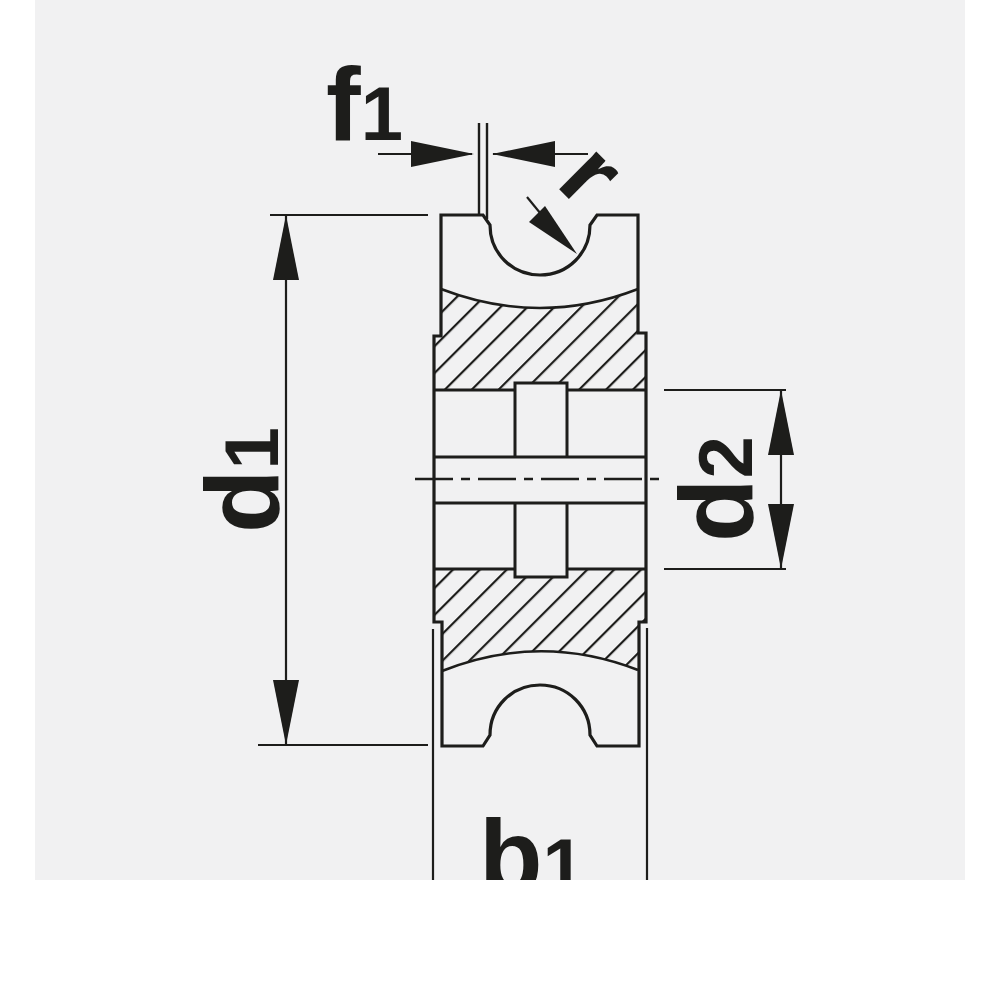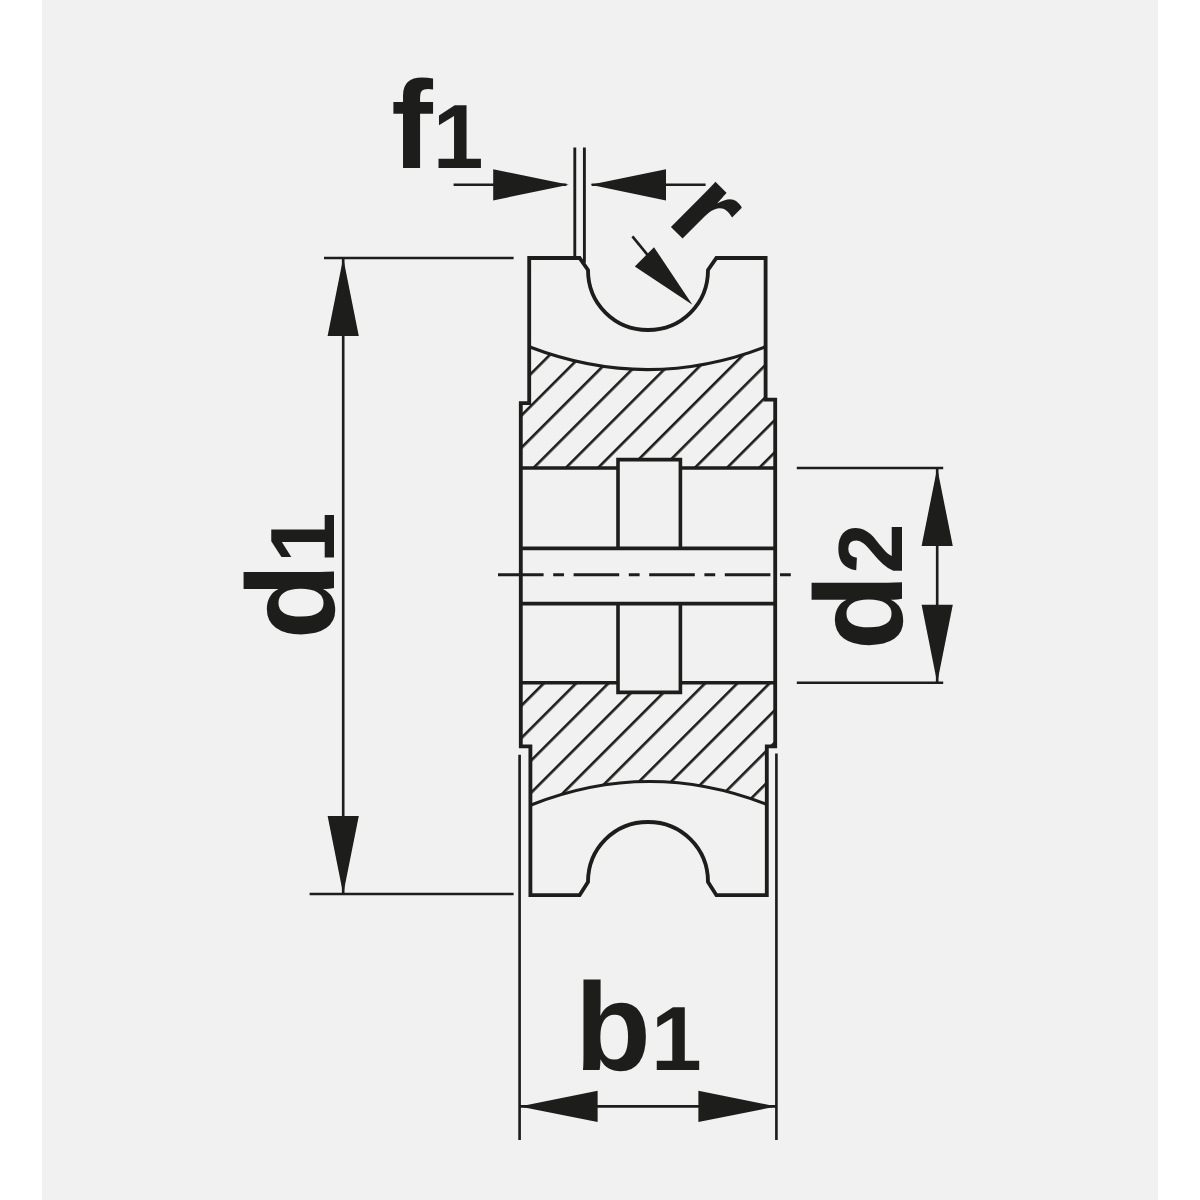--- a/index.html
+++ b/index.html
@@ -1,16 +1,16 @@
 <!DOCTYPE html>
 <html><head>
 <meta charset="utf-8">
 <style>
   html,body{margin:0;padding:0;background:#ffffff;}
-  .stage{position:relative;width:1000px;height:1000px;background:#ffffff;overflow:hidden;}
+  .stage{position:relative;width:1000px;height:880px;background:#ffffff;overflow:hidden;}
   svg{display:block;}
   text{font-family:"Liberation Sans","DejaVu Sans",sans-serif;font-weight:700;fill:#1d1d1b;}
   .lbl-main{font-size:104px;}
   .lbl-sub{font-size:76px;}
   .lbl-r{font-size:100px;}
 </style>
 </head>
 <body>
 
 <div class="stage">

